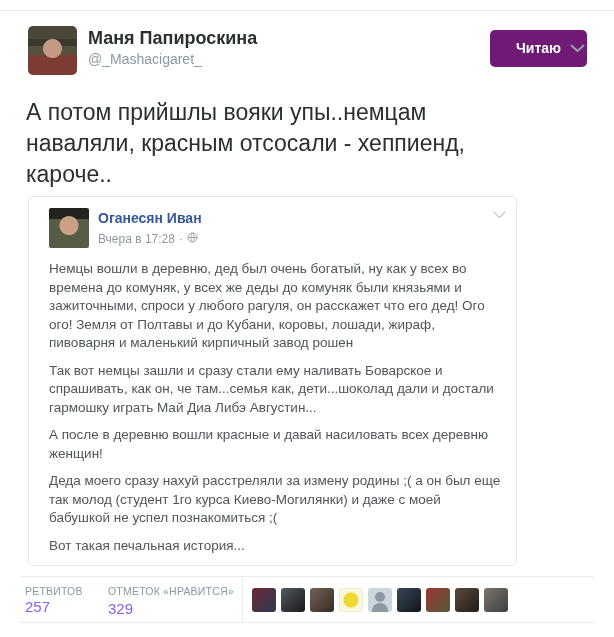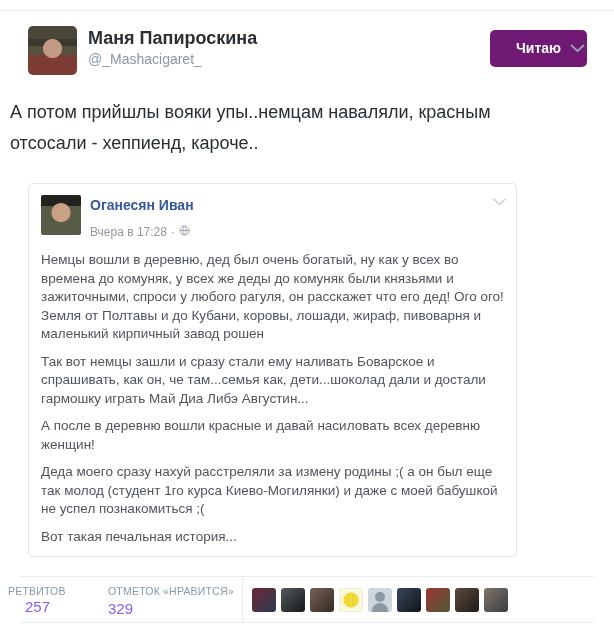--- a/index.html
+++ b/index.html
@@ -20,49 +20,49 @@
   #author-name{top:28px;left:88px;font-size:18px;font-weight:bold;color:#292f33;cursor:pointer;}
   #author-handle{top:51px;left:88px;font-size:14px;color:#8899a6;cursor:pointer;}
   #follow-btn{
     top:30px;left:458px;width:97px;height:37px;line-height:37px;text-align:center;
     background:#701a75;border-radius:5px;color:#fff;font-size:14px;font-weight:bold;cursor:pointer;margin-left:32px;
   }
   #tweet-chevron{top:39px;left:570px;cursor:pointer;}
 
   
   #tweet-text{
-    top:97px;left:10px;width:505px;font-size:18px;line-height:31px;color:#292f33;
+    top:97px;left:26px;width:505px;font-size:23px;line-height:31px;color:#292f33;
   }
 
   
   #card{
-    top:183px;left:28px;width:489px;box-sizing:border-box;
+    top:196px;left:28px;width:489px;box-sizing:border-box;
     border:1px solid #e3e5e8;border-radius:5px;background:#fff;
-    padding:11px 12px 10px 12px;cursor:pointer;
+    padding:11px 12px 10px 20px;cursor:pointer;
   }
   #card-chevron{top:8px;right:10px;position:absolute;}
   .card-header{position:relative;display:flex;align-items:flex-start;}
   #post-avatar{
     width:40px;height:40px;border-radius:2px;flex:0 0 auto;
     background:
       radial-gradient(circle at 50% 44%, #caa184 0 9px, rgba(0,0,0,0) 10px),
       linear-gradient(180deg,#23221e 0 28%,#575c46 28% 100%);
   }
   .card-header-text{margin-left:9px;padding-top:2px;}
   #post-author{font-size:14px;font-weight:bold;color:#365899;}
-  #post-meta{margin-top:12px;font-size:12px;color:#9197a3;display:flex;align-items:flex-start;gap:4px;}
+  #post-meta{margin-top:6px;font-size:12px;color:#9197a3;display:flex;align-items:flex-start;gap:4px;}
   #card-body p{margin:9px 0 0 0;font-size:13.5px;line-height:18.5px;color:#50555c;}
   #card-body p:first-child{margin-top:12px;}
 
   
   #divider1{top:576px;left:20px;width:574px;height:1px;background:#e6ecf0;}
   #divider2{top:622px;left:20px;width:574px;height:1px;background:#e6ecf0;}
   .stat-label{font-size:10.5px;color:#8899a6;letter-spacing:.2px;}
   .stat-count{font-size:15px;color:#8b5cf6;cursor:pointer;}
-  #retweets-label{top:585px;left:8px;}
+  #retweets-label{top:585px;left:25px;}
   #retweets-count{top:598px;left:25px;}
   #likes-label{top:585px;left:108px;}
   #likes-count{top:568px;left:108px;margin-top:32px;}
   #stats-vdivider{top:578px;left:242px;width:1px;height:44px;background:#e6ecf0;}
   #likers{top:588px;left:252px;display:flex;gap:5px;}
   .liker{width:24px;height:24px;border-radius:3px;cursor:pointer;}
   .liker-sun{background:radial-gradient(circle at 50% 50%, #f0d937 0 7px, #fbf7da 8px);box-shadow:inset 0 0 0 1px #f0eed8;}
   .liker-default{background:#ccd6dd;position:relative;overflow:hidden;}
   .liker-default::before{content:"";position:absolute;width:10px;height:10px;border-radius:50%;background:#8b98a5;top:4px;left:7px;}
   .liker-default::after{content:"";position:absolute;width:16px;height:12px;border-radius:8px 8px 0 0;background:#8b98a5;top:15px;left:4px;}

